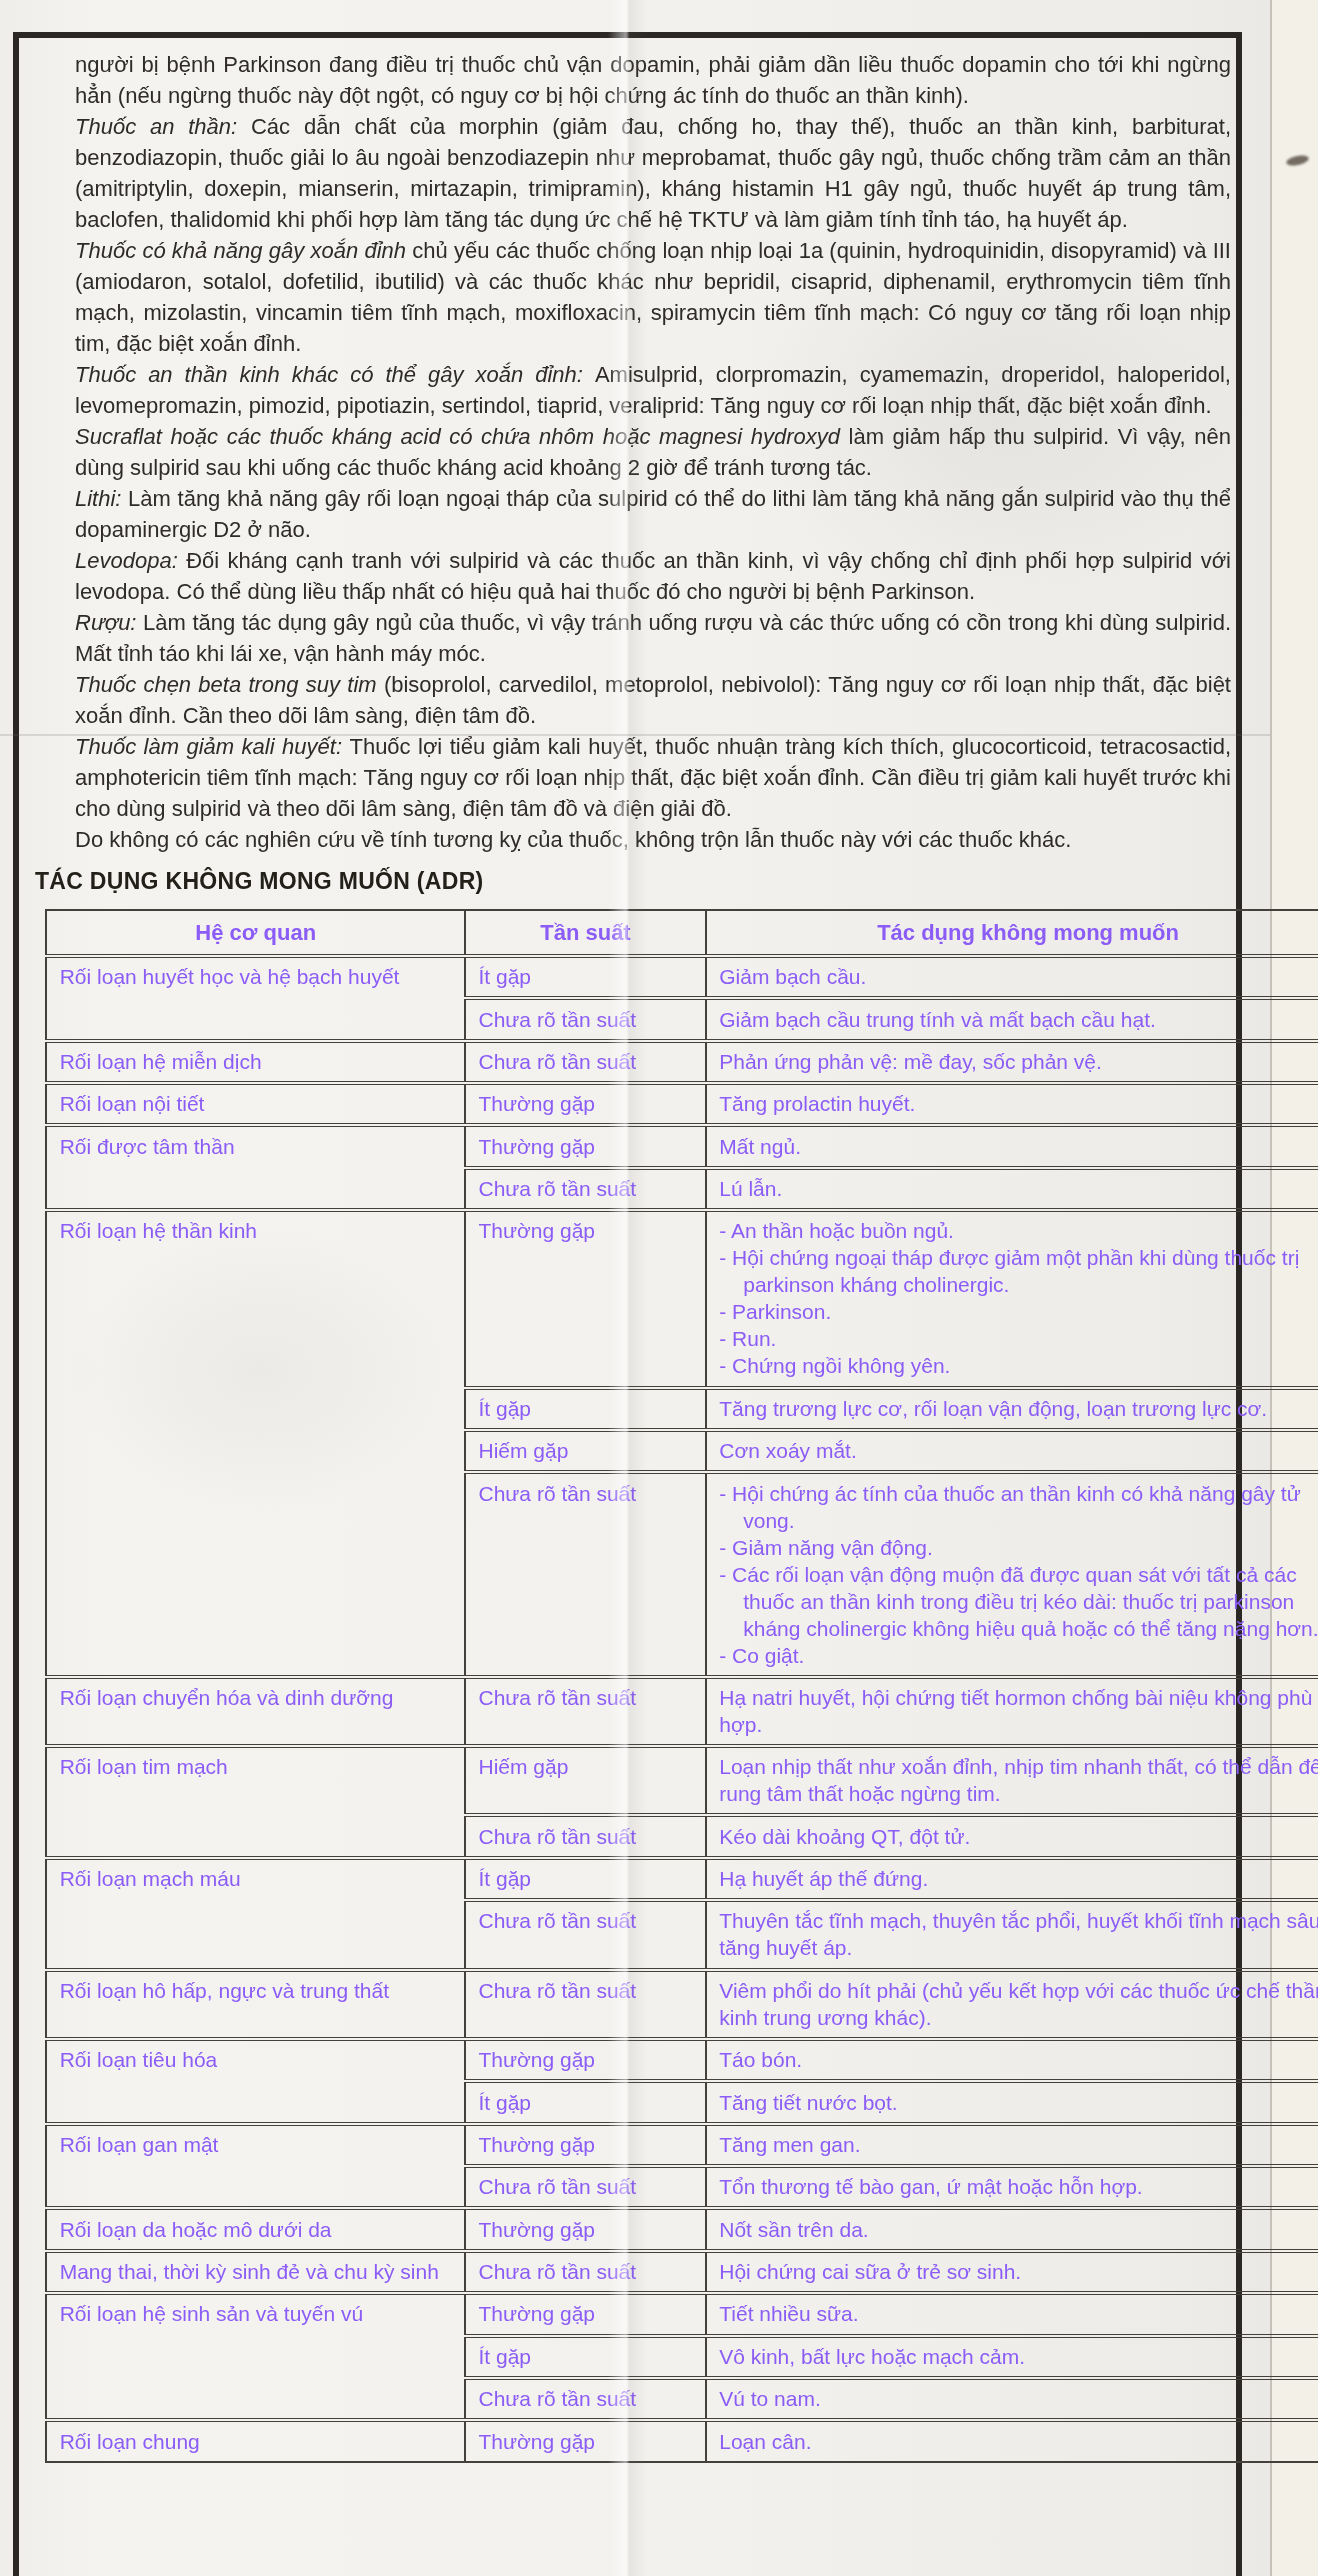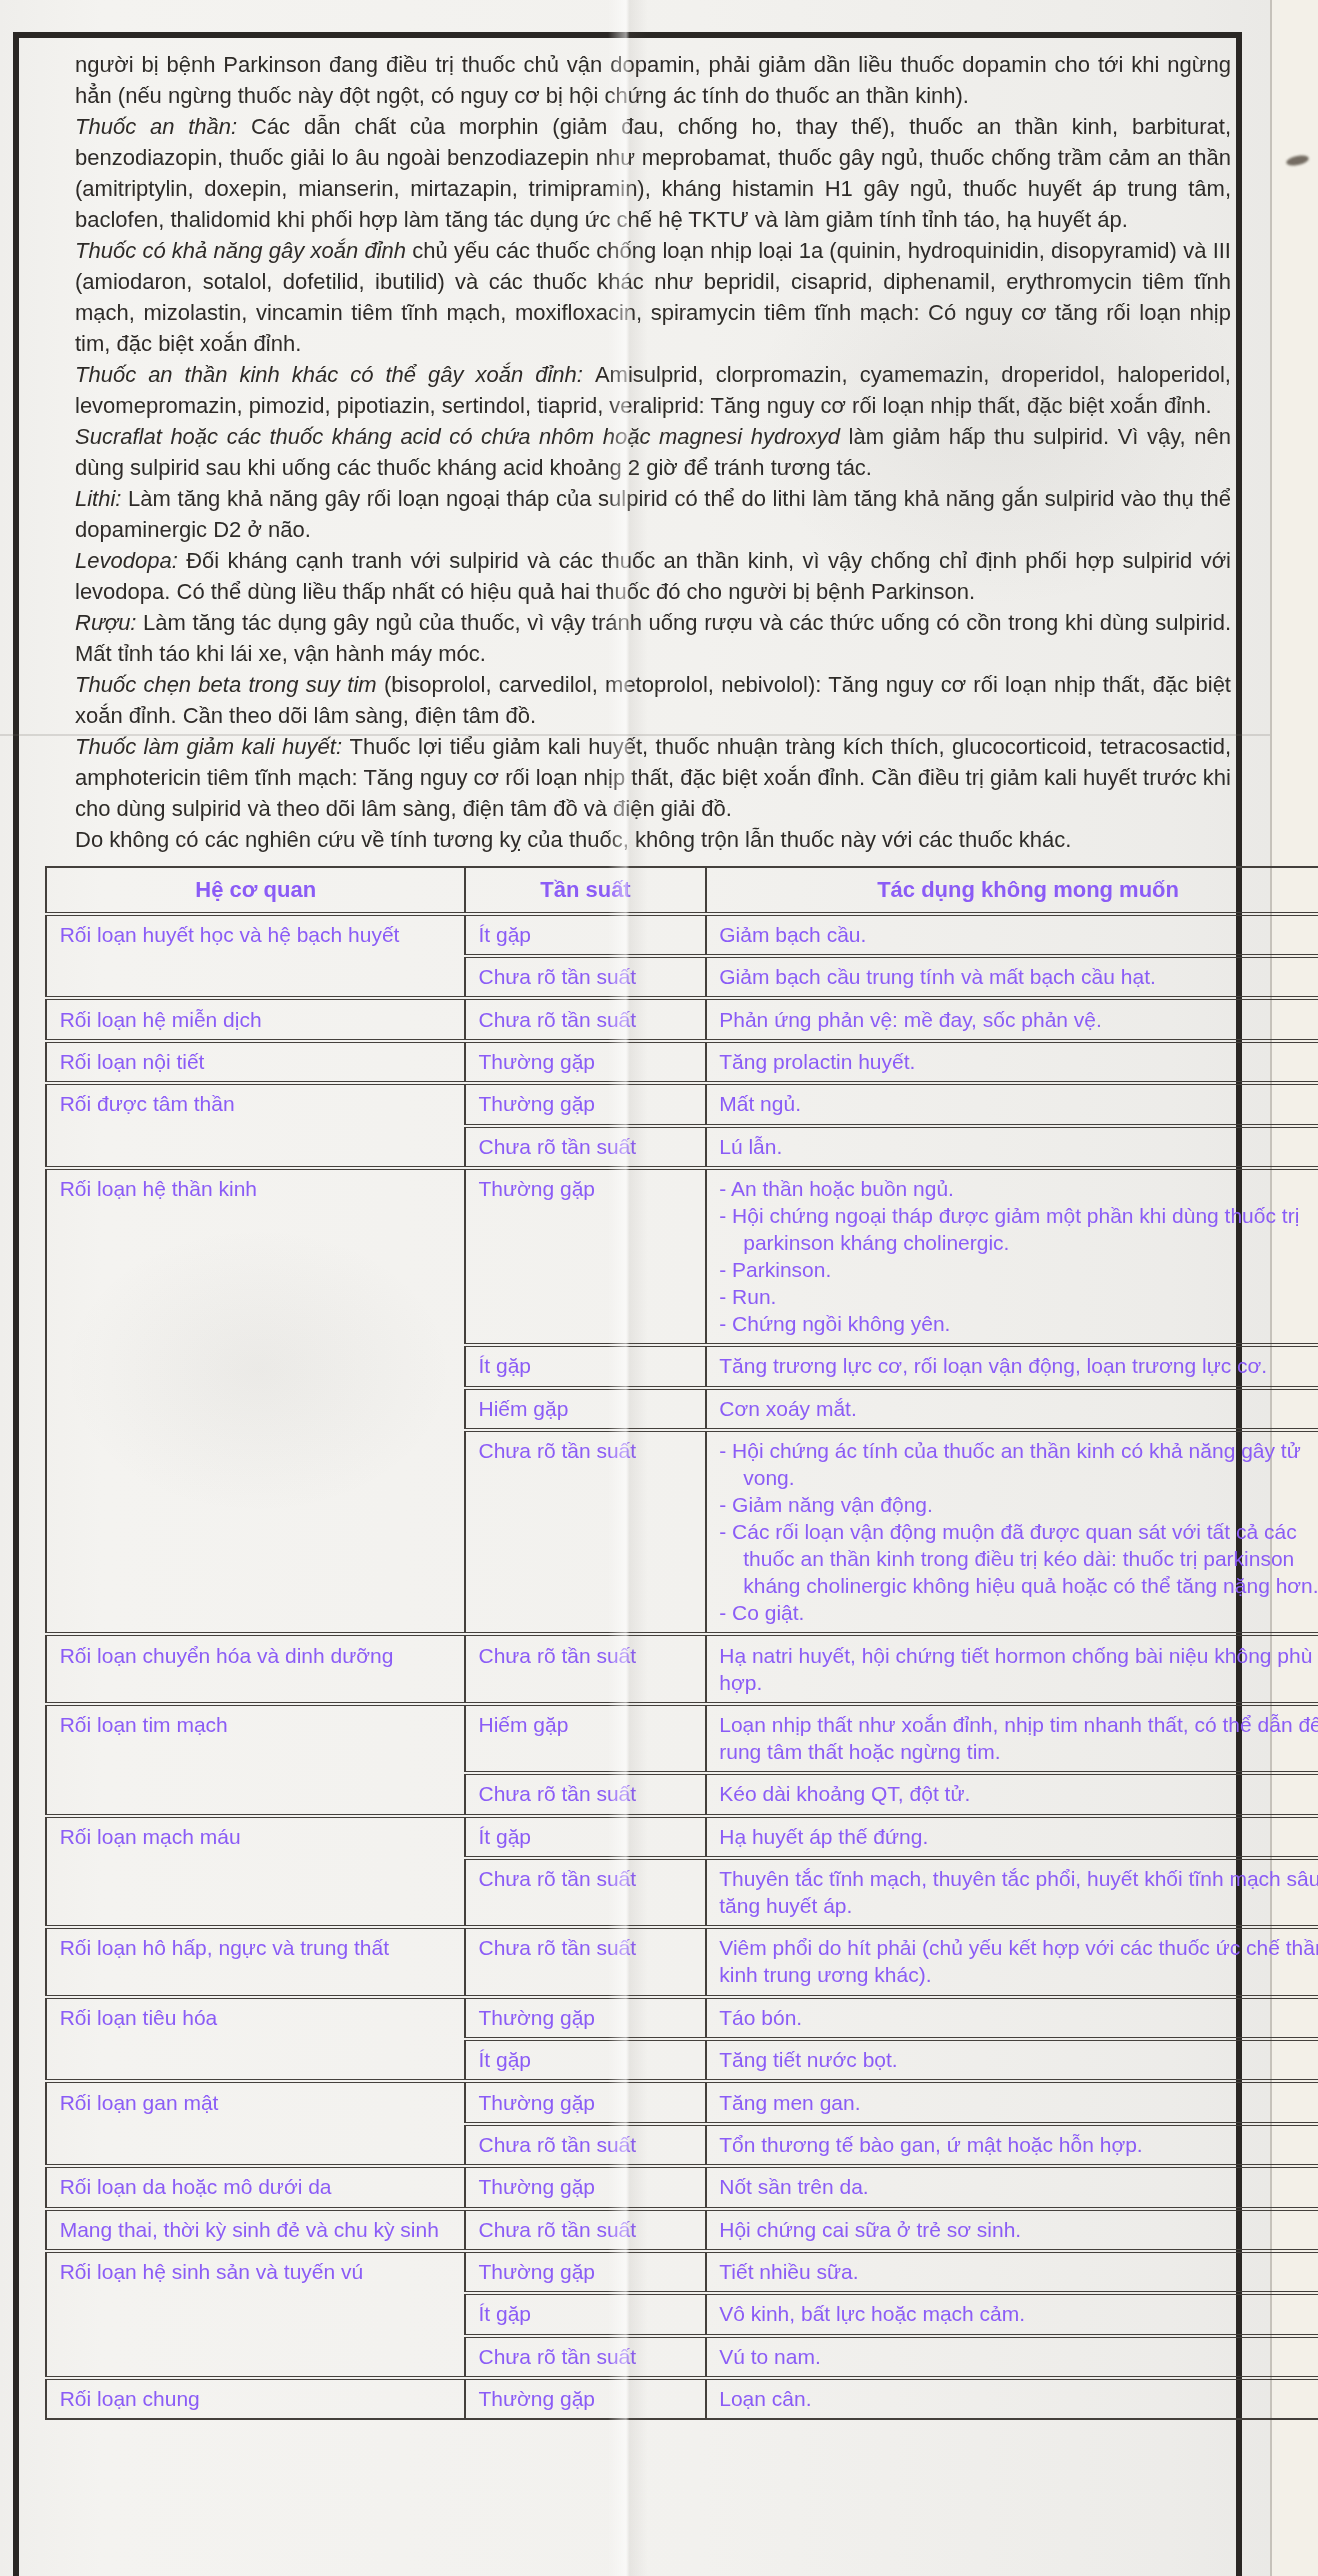--- a/index.html
+++ b/index.html
@@ -73,20 +73,21 @@
         <p class="para"><span class="lead i">Thuốc an thần kinh khác có thể gây xoắn đỉnh: </span><span>Amisulprid, clorpromazin, cyamemazin, droperidol, haloperidol, levomepromazin, pimozid, pipotiazin, sertindol, tiaprid, veraliprid: Tăng nguy cơ rối loạn nhịp thất, đặc biệt xoắn đỉnh.</span></p>
         <p class="para"><span class="lead i">Sucraflat hoặc các thuốc kháng acid có chứa nhôm hoặc magnesi hydroxyd </span><span>làm giảm hấp thu sulpirid. Vì vậy, nên dùng sulpirid sau khi uống các thuốc kháng acid khoảng 2 giờ để tránh tương tác.</span></p>
         <p class="para"><span class="lead i">Lithi: </span><span>Làm tăng khả năng gây rối loạn ngoại tháp của sulpirid có thể do lithi làm tăng khả năng gắn sulpirid vào thụ thể dopaminergic D2 ở não.</span></p>
         <p class="para"><span class="lead i">Levodopa: </span><span>Đối kháng cạnh tranh với sulpirid và các thuốc an thần kinh, vì vậy chống chỉ định phối hợp sulpirid với levodopa. Có thể dùng liều thấp nhất có hiệu quả hai thuốc đó cho người bị bệnh Parkinson.</span></p>
         <p class="para"><span class="lead i">Rượu: </span><span>Làm tăng tác dụng gây ngủ của thuốc, vì vậy tránh uống rượu và các thức uống có cồn trong khi dùng sulpirid. Mất tỉnh táo khi lái xe, vận hành máy móc.</span></p>
         <p class="para"><span class="lead i">Thuốc chẹn beta trong suy tim </span><span>(bisoprolol, carvedilol, metoprolol, nebivolol): Tăng nguy cơ rối loạn nhịp thất, đặc biệt xoắn đỉnh. Cần theo dõi lâm sàng, điện tâm đồ.</span></p>
         <p class="para"><span class="lead i">Thuốc làm giảm kali huyết: </span><span>Thuốc lợi tiểu giảm kali huyết, thuốc nhuận tràng kích thích, glucocorticoid, tetracosactid, amphotericin tiêm tĩnh mạch: Tăng nguy cơ rối loạn nhịp thất, đặc biệt xoắn đỉnh. Cần điều trị giảm kali huyết trước khi cho dùng sulpirid và theo dõi lâm sàng, điện tâm đồ và điện giải đồ.</span></p>
         <p class="para"><span>Do không có các nghiên cứu về tính tương kỵ của thuốc, không trộn lẫn thuốc này với các thuốc khác.</span></p>
       </div>
 
+    <div class="h2">TÁC DỤNG KHÔNG MONG MUỐN (ADR)</div>
 
     <table class="adr">
       <thead>
         <tr>
             <th>Hệ cơ quan</th>
             <th>Tần suất</th>
             <th>Tác dụng không mong muốn</th>
           </tr>
       </thead>
       <tbody>

